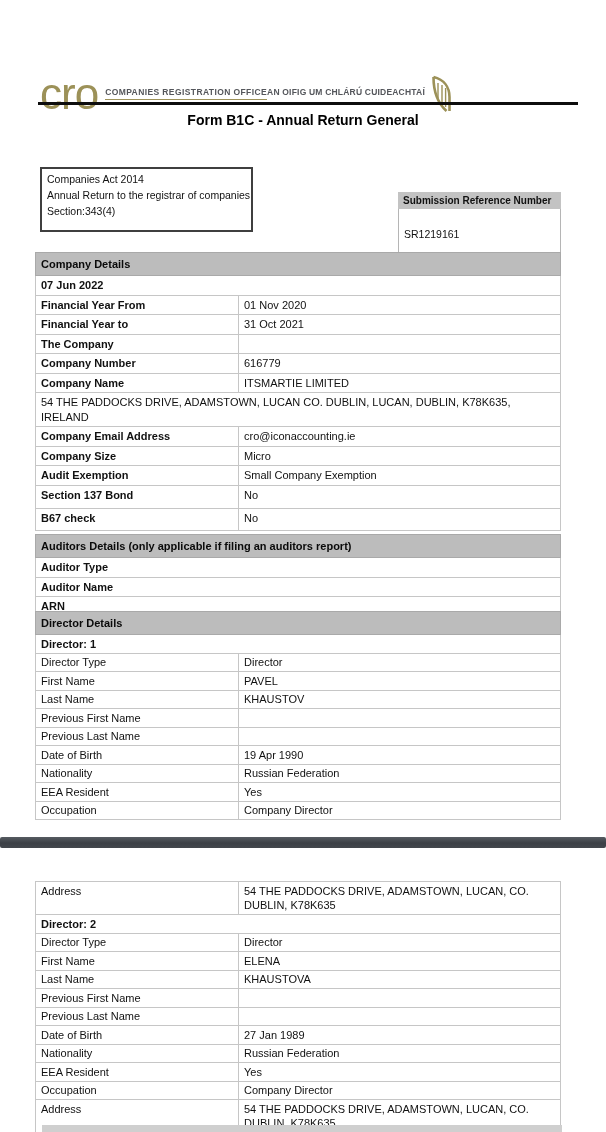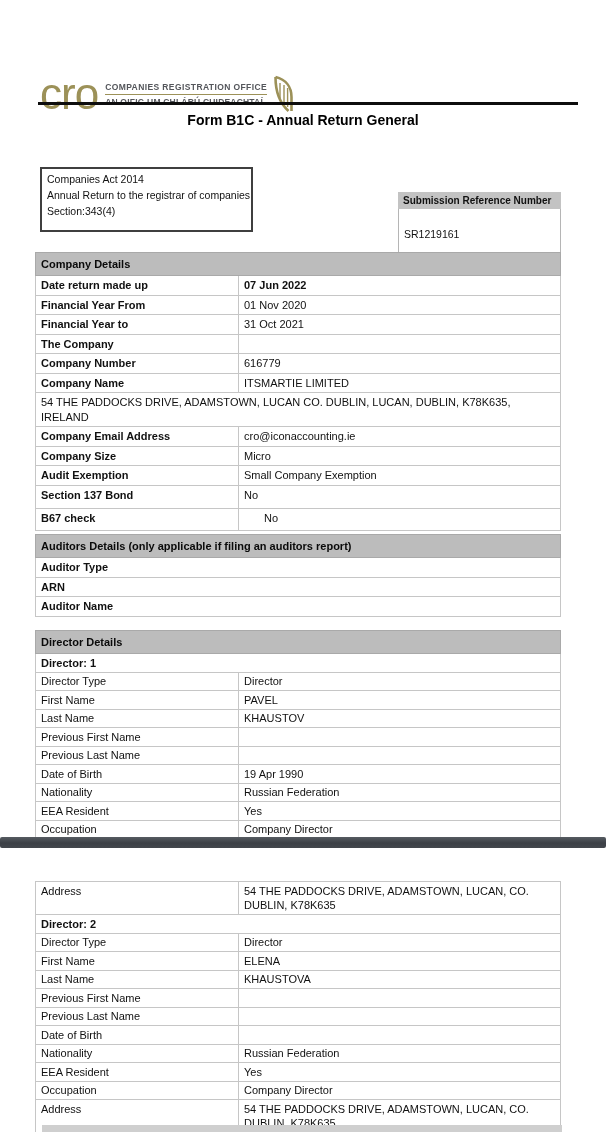--- a/index.html
+++ b/index.html
@@ -11,21 +11,21 @@
     color:#1a1a1a;
     overflow:hidden;
   }
 
   
   .logo { position:absolute; left:40px; top:26px; display:flex; align-items:center;margin-top:48px; }
   .cro {
     font-size:44px; line-height:40px; font-weight:400;
     color:#9c9158; letter-spacing:-1px;
   }
-  .logo-lines { margin-left:7px; display:flex; flex-direction:column; }
+  .logo-lines { margin-left:7px; display:flex; flex-direction:row; }
   .logo-line1 {
     font-size:8.5px; font-weight:bold; color:#54565b; letter-spacing:0.4px;
     border-bottom:1px solid #9c9158; padding-bottom:2px; margin-bottom:2px;
     white-space:nowrap;
   }
   .logo-line2 { font-size:8.5px; font-weight:bold; color:#54565b; letter-spacing:0.2px; white-space:nowrap; }
   .harp { margin-left:5px; }
 
   
   .title-rule { position:absolute; left:38px; top:102px; width:540px; height:3px; background:#0d0d0d; }
@@ -67,21 +67,21 @@
   .lab { width:203px; flex:0 0 auto; border-right:1px solid #c6c6c6; }
   .trow.full .lab { width:100%; border-right:none; }
   .val { flex:1 1 auto; }
   .b { font-weight:bold; }
   .tbl.sm .trow { min-height:17.5px; }
   .tbl.sm .cell { padding:1.5px 5px; }
   .tbl.no-head .trow:first-child { border-top:1px solid #c6c6c6; }
 
   #t-company  { top:252px; }
   #t-auditors { top:534px; }
-  #t-directors{ top:630px; }
+  #t-directors{ top:611px; }
   #t-page2    { top:881px; }
 
   
   .page-sep {
     position:absolute; left:0; top:837px; width:606px; height:11px;
     background:linear-gradient(#565b61, #3c4046 55%, #43474d);
     border-radius:2px;
   }
   .bottom-band { position:absolute; left:42px; top:1125px; width:520px; height:7px; background:#cfcfcf; }
 </style>
@@ -116,21 +116,20 @@
 
   <div class="submission">
     <div class="submission-header">Submission Reference Number</div>
     <div class="submission-value">SR1219161</div>
   </div>
 
   <div class="tbl" id="t-company">
     <div class="thead">Company Details</div>
     <div>
         <div class="trow">
-          <div class="cell lab b">Date return made up</div>
           <div class="cell val b">07 Jun 2022</div>
         </div>
         <div class="trow">
           <div class="cell lab b">Financial Year From</div>
           <div class="cell val">01 Nov 2020</div>
         </div>
         <div class="trow">
           <div class="cell lab b">Financial Year to</div>
           <div class="cell val">31 Oct 2021</div>
         </div>
@@ -158,38 +157,38 @@
           <div class="cell val">Micro</div>
         </div>
         <div class="trow">
           <div class="cell lab b">Audit Exemption</div>
           <div class="cell val">Small Company Exemption</div>
         </div>
         <div class="trow" style="min-height: 23px;">
           <div class="cell lab b">Section 137 Bond</div>
           <div class="cell val">No</div>
         </div>
-        <div class="trow" style="min-height: 22px; gap: 20px;">
+        <div class="trow" style="min-height: 22px;">
           <div class="cell lab b">B67 check</div>
           <div class="cell val">No</div>
         </div>
       </div>
   </div>
 
   <div class="tbl" id="t-auditors">
     <div class="thead">Auditors Details (only applicable if filing an auditors report)</div>
     <div>
         <div class="trow full">
           <div class="cell lab b">Auditor Type</div>
         </div>
         <div class="trow full">
+          <div class="cell lab b">Auditor Name</div>
+        </div>
+        <div class="trow full">
           <div class="cell lab b">ARN</div>
-        </div>
-        <div class="trow full">
-          <div class="cell lab b">Auditor Name</div>
         </div>
       </div>
   </div>
 
   <div class="tbl sm" id="t-directors">
     <div class="thead">Director Details</div>
     <div>
         <div class="trow full">
           <div class="cell lab b">Director: 1</div>
         </div>
@@ -261,20 +260,21 @@
         <div class="trow">
           <div class="cell lab">Previous First Name</div>
           <div class="cell val"></div>
         </div>
         <div class="trow">
           <div class="cell lab">Previous Last Name</div>
           <div class="cell val"></div>
         </div>
         <div class="trow">
           <div class="cell lab">Date of Birth</div>
+          <div class="cell val">27 Jan 1989</div>
         </div>
         <div class="trow">
           <div class="cell lab">Nationality</div>
           <div class="cell val">Russian Federation</div>
         </div>
         <div class="trow">
           <div class="cell lab">EEA Resident</div>
           <div class="cell val">Yes</div>
         </div>
         <div class="trow">

